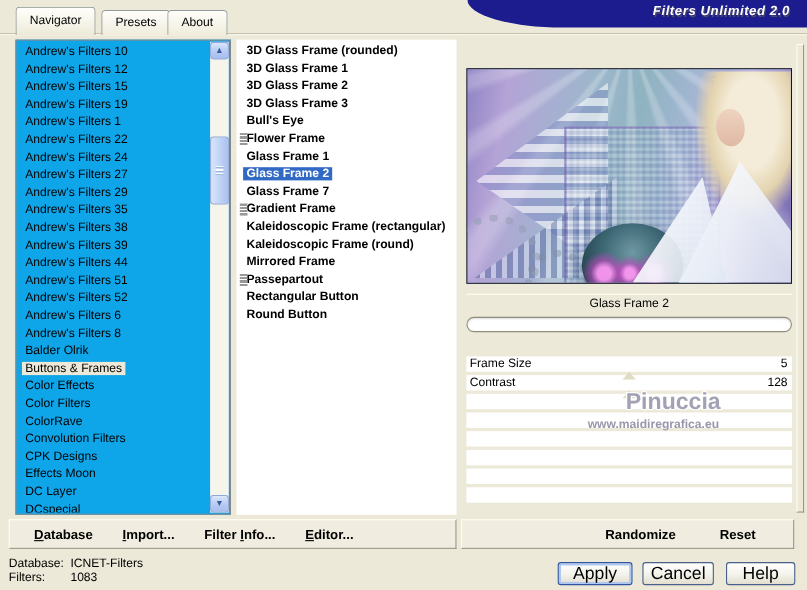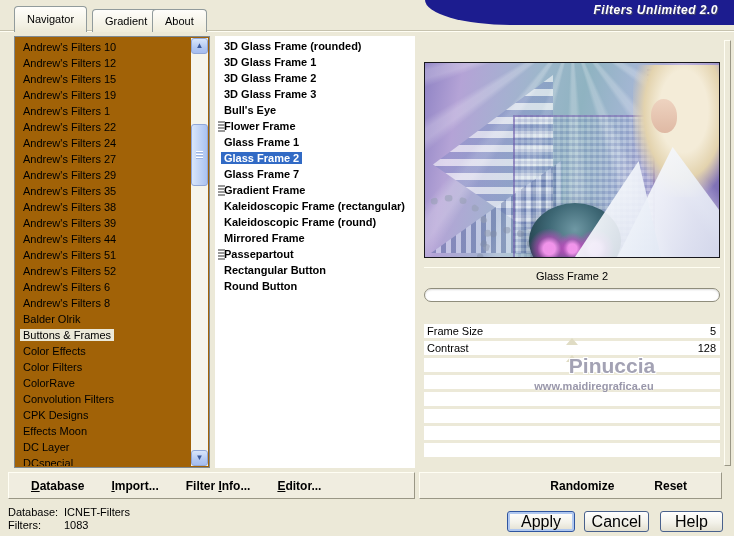--- a/index.html
+++ b/index.html
@@ -18,21 +18,21 @@
   .tab{position:absolute;height:22px;line-height:22px;padding:0 12px;z-index:2;
     border:1px solid #919b9c;border-bottom:none;border-radius:4px 4px 0 0;
     background:linear-gradient(#fefdfa,#f0eddc);top:9px;cursor:default;}
   .tab.active{top:6px;height:25px;line-height:24px;z-index:3;
     background:linear-gradient(#fffefb,#f3f1e4 70%,#ece9d8);}
   .tab-nav{left:14px;}
   .tab-presets{left:92px;}
   .tab-about{left:152px;}
 
   
-  .cat-box{position:absolute;left:14px;top:36px;width:196px;height:432px;background:#a16207;
+  .cat-box{position:absolute;left:14px;top:36px;width:196px;height:432px;background:#0ea5e9;
     border:1px solid #7f8a93;box-sizing:border-box;}
   .cat-items{position:absolute;top:1px;left:1px;right:18px;bottom:1px;overflow:hidden;padding-top:1px;}
   .cat-item{height:16px;line-height:16px;padding-left:4px;white-space:nowrap;cursor:default;}
   .cat-item>span{padding:0 3px;}
   .cat-item.selected>span{background:var(--bg,#ece9d8);}
   
   .cat-sb{position:absolute;top:1px;right:1px;bottom:1px;width:17px;background:#f6f5ec;}
   .sb-btn{position:absolute;left:0;width:17px;height:16px;box-sizing:border-box;
     background:linear-gradient(#d9e6fb,#b4c9f2 60%,#a5bdf0);
     border:1px solid #92a8d8;border-radius:3px;color:#3c5a9c;font-size:8px;line-height:14px;text-align:center;cursor:default;}
@@ -134,21 +134,21 @@
   .btn-help{left:660px;width:63px;}
 </style>
 </head>
 <body>
 
 <div class="banner">
   <span class="banner-title">Filters Unlimited 2.0</span>
 </div>
 <div class="hline"></div>
 <div class="tab tab-nav active">Navigator</div>
-<div class="tab tab-presets">Gradient</div>
+<div class="tab tab-presets">Presets</div>
 <div class="tab tab-about">About</div>
 
 <div class="cat-box">
   <div class="cat-items">
 
       <div class="cat-item"><span>Andrew's Filters 10</span></div>
 
       <div class="cat-item"><span>Andrew's Filters 12</span></div>
 
       <div class="cat-item"><span>Andrew's Filters 15</span></div>

